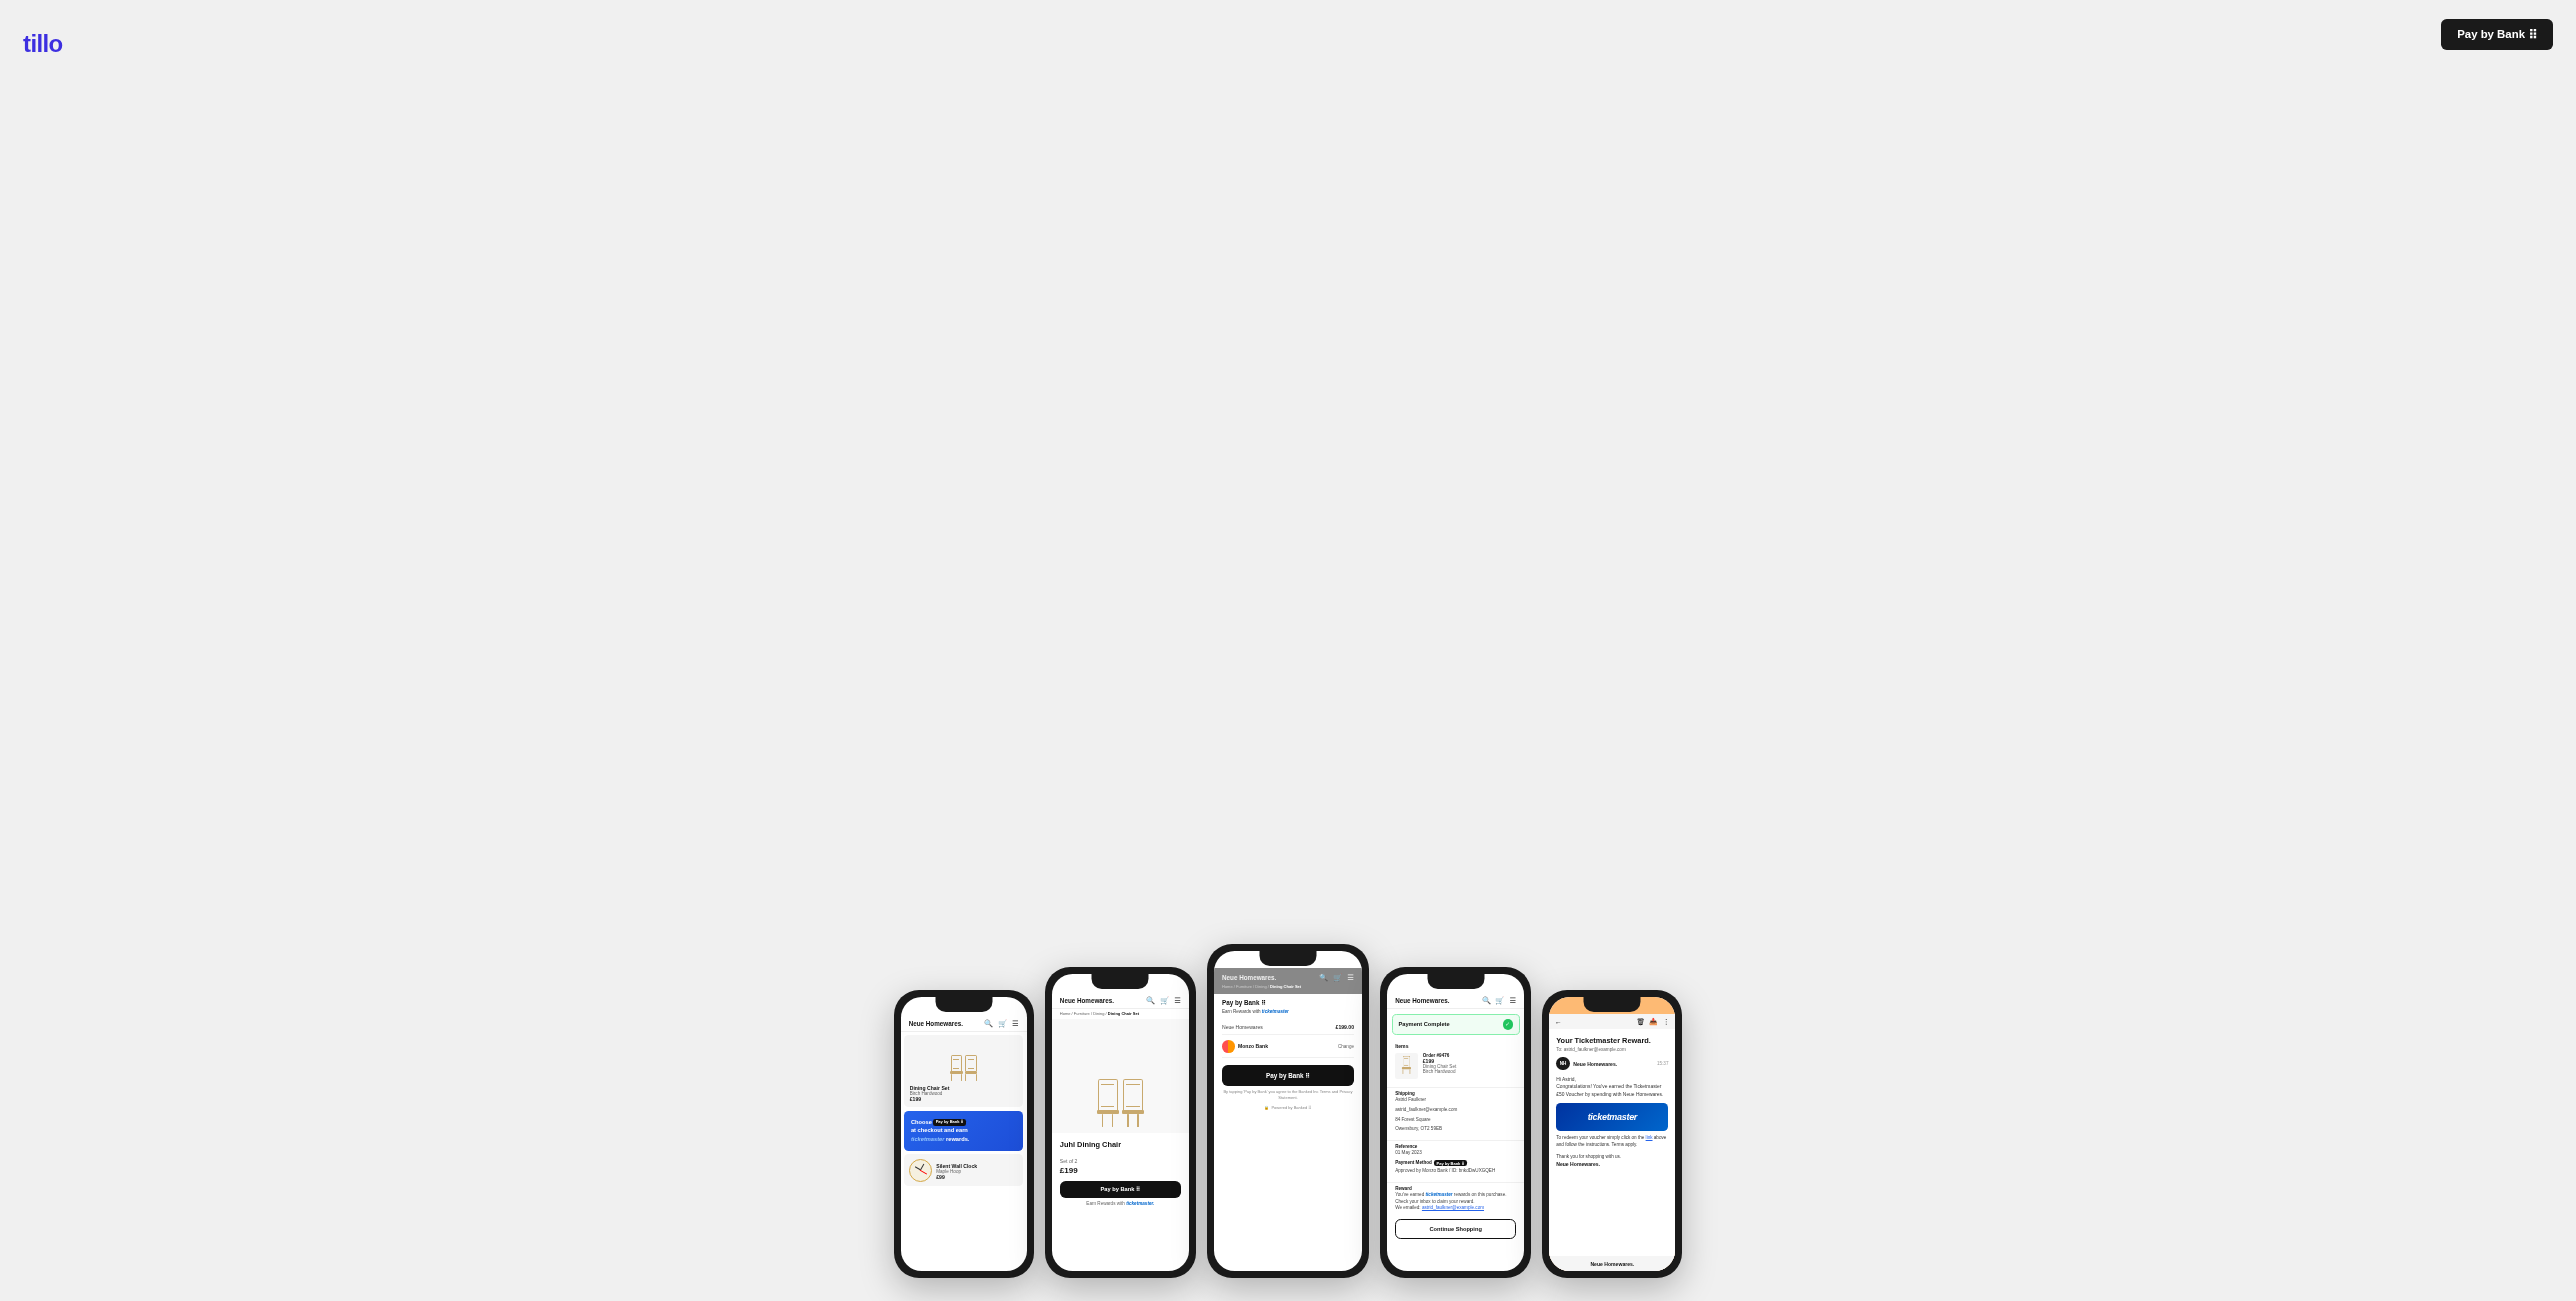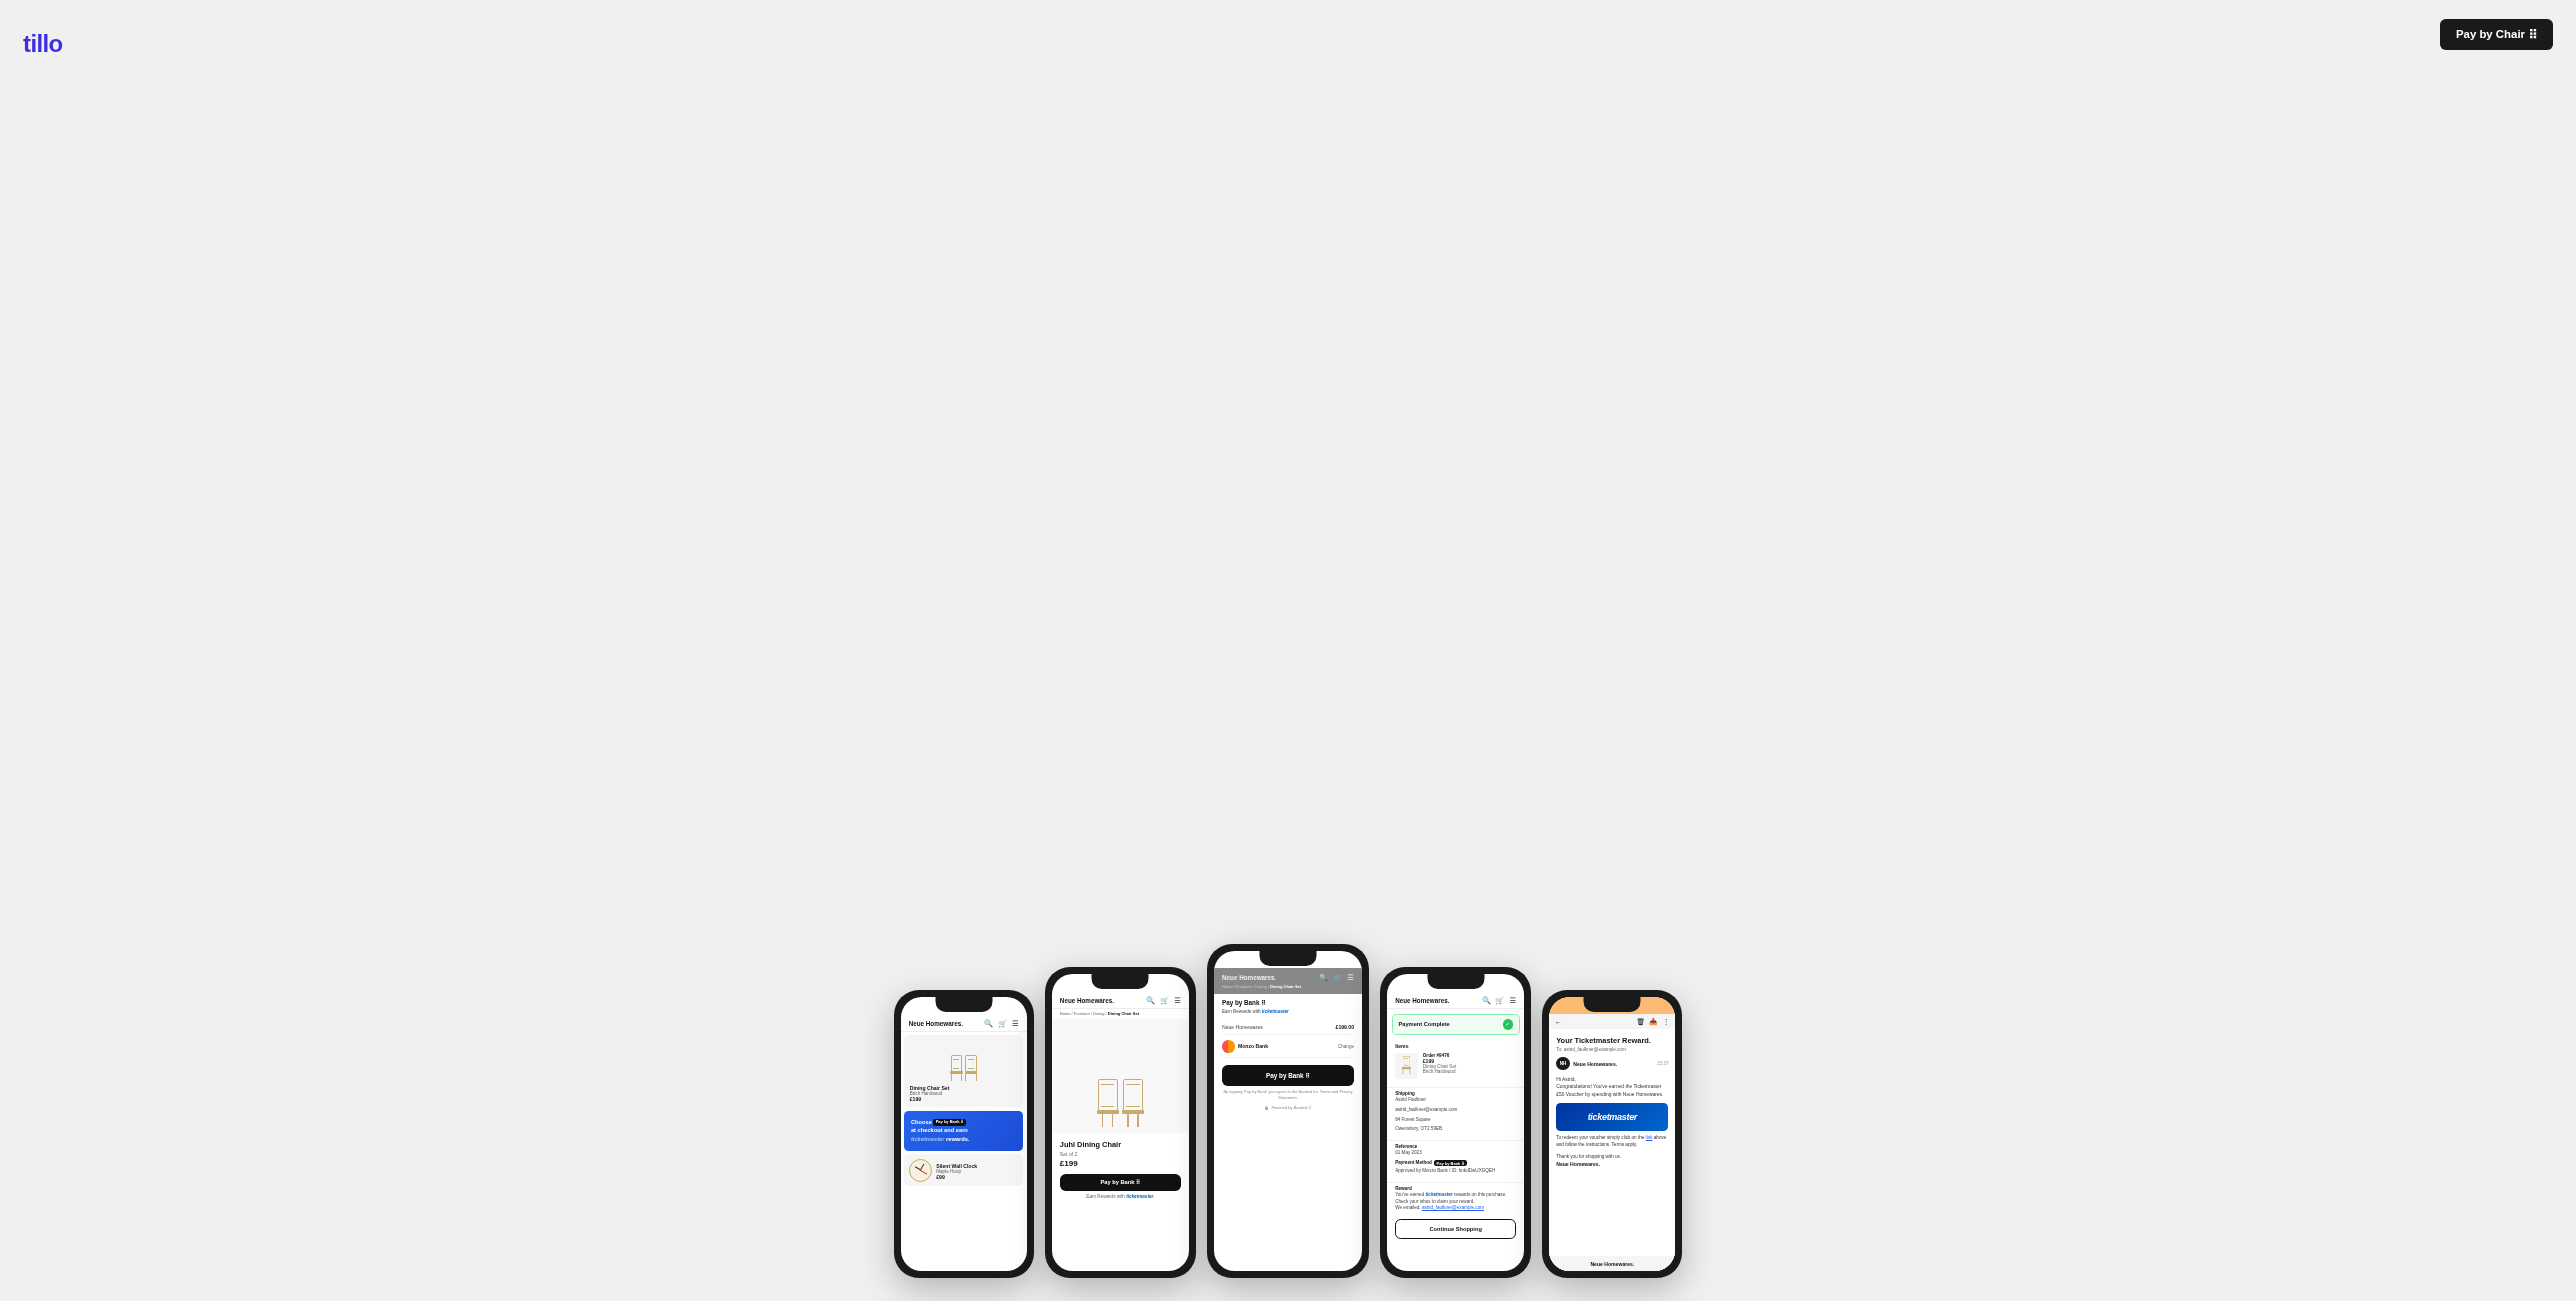--- a/index.html
+++ b/index.html
@@ -388,21 +388,21 @@
     }
 
     .product-detail-info {
       padding: 6.9px 8px;
     }
 
     .product-title-lg {
       font-size: 7.4px;
       font-weight: 700;
       color: #111;
-      margin-bottom: 2px;
+      margin-bottom: 9px;
     }
 
     .product-subtitle {
       font-size: 5.1px;
       color: #666;
       margin-bottom: 2.3px;
     }
 
     .product-price-lg {
       font-size: 8px;
@@ -806,21 +806,21 @@
       color: #111;
       margin-top: 2.3px;
     }
   </style>
 </head>
 <body>
 
 <header class="header">
   <div class="logo">tillo</div>
   <div class="pay-by-bank-badge">
-    <span>Pay by Chair</span>
+    <span>Pay by Bank</span>
     <span class="dots">⠿</span>
   </div>
 </header>
 
 <div class="phones-container">
 
   <div class="phone phone-sm">
     <div class="phone-inner">
       <div class="notch"></div>
       <div class="screen">

